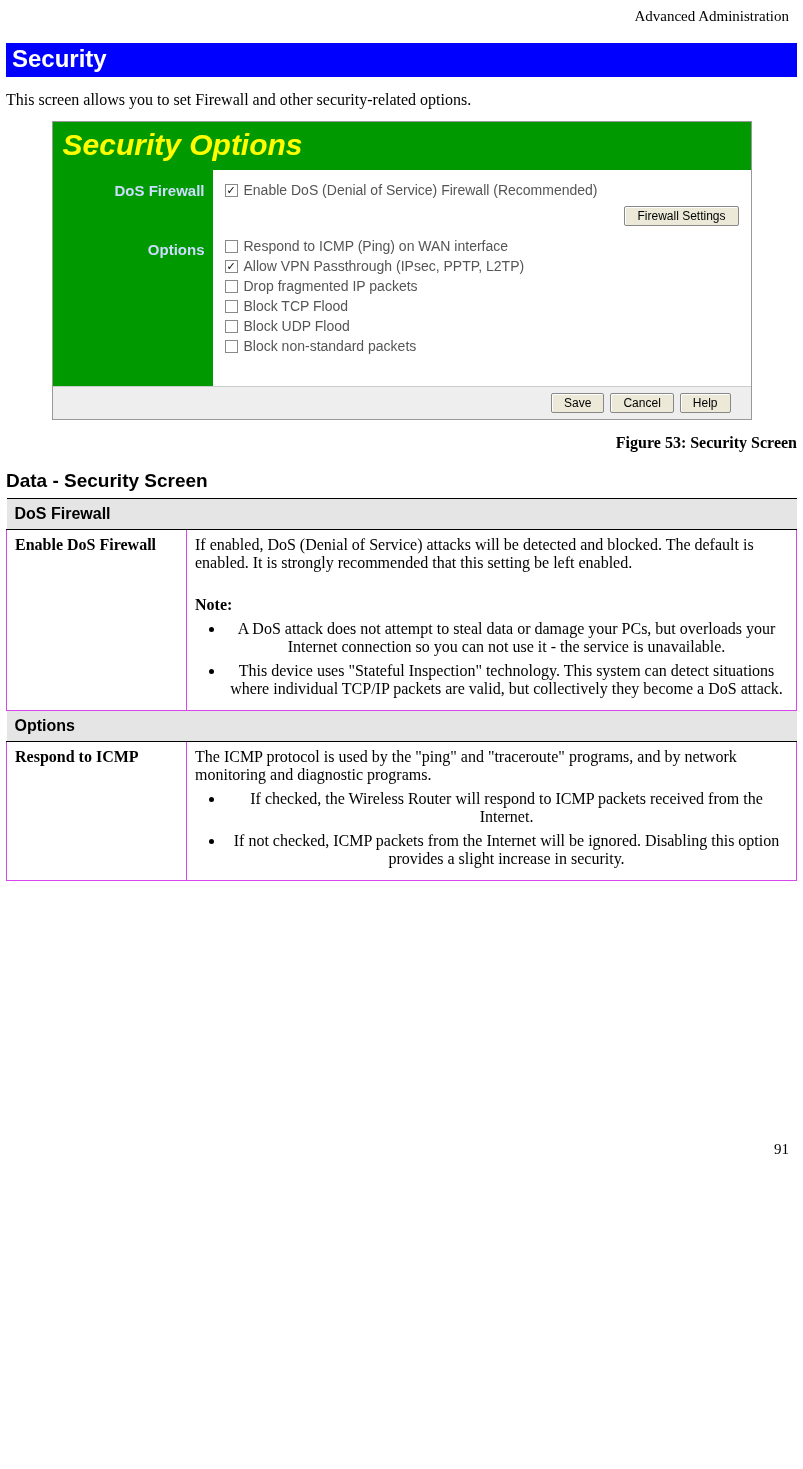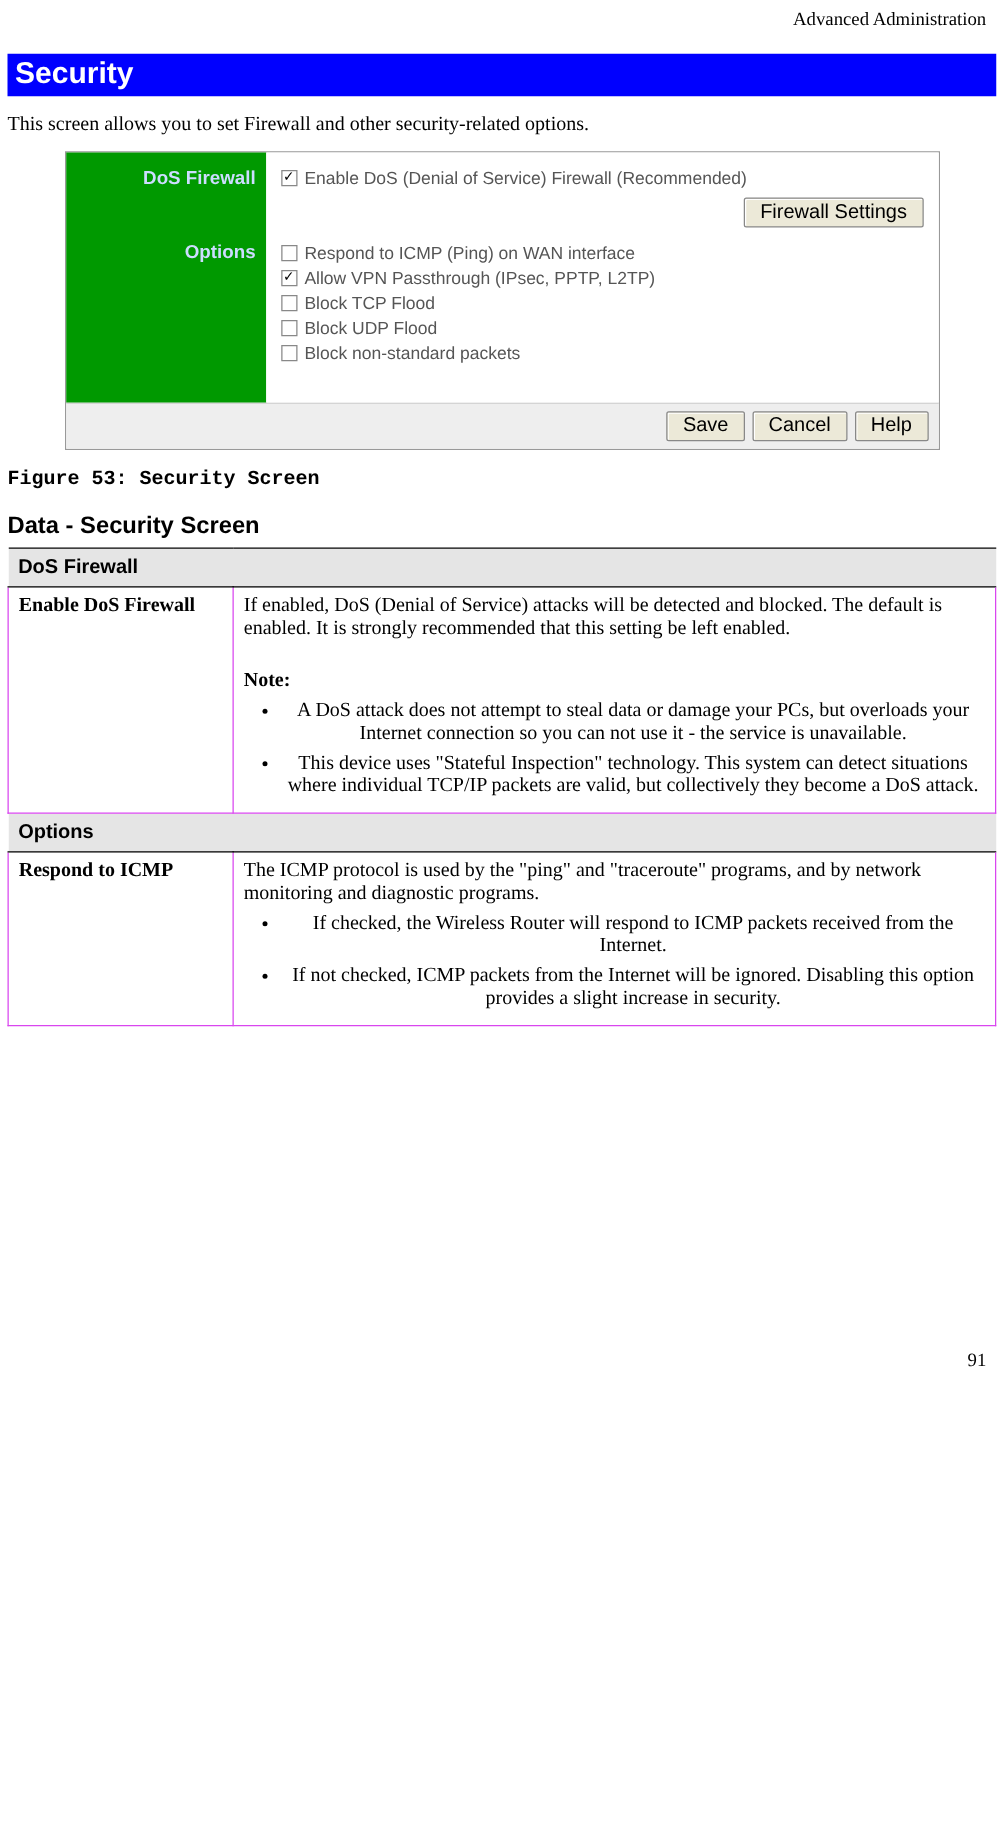--- a/index.html
+++ b/index.html
@@ -86,41 +86,40 @@
   }
   .btn-row-right {
     display: flex;
     justify-content: flex-end;
     gap: 4px;
     margin-top: 6px;
     margin-bottom: 10px;
   }
   .win-btn {
     font-family: Tahoma, Arial, sans-serif;
-    font-size: 16px;
+    font-size: 12px;
     background: #ece9d8;
     border: 1px solid #888;
     border-radius: 2px;
     padding: 2px 12px;
     box-shadow: inset 1px 1px 0 #fff;
     color: #000;
   }
   .fig-footer {
     background: #eee;
     border-top: 1px solid #ccc;
     display: flex;
     justify-content: flex-end;
     gap: 6px;
-    padding: 6px 8px;
+    padding: 6px 20px;
   }
   .caption {
-    text-align: left;
+    text-align: right;
     font-weight: bold;
     margin: 14px 0 18px 0;
-    font-family: Liberation Mono, monospace;
   }
   .h3 {
     font-family: Arial, Helvetica, sans-serif;
     font-weight: bold;
     font-size: 19px;
     margin: 6px 0 6px 0;
   }
   table.data {
     border-collapse: collapse;
     width: 100%;
@@ -167,20 +166,21 @@
 </head>
 <body>
 
 <div class="running-head">Advanced Administration</div>
 
 <div class="banner">Security</div>
 
 <p class="intro">This screen allows you to set Firewall and other security-related options.</p>
 
 <div class="figure-wrap">
+  <div class="fig-title-bar">Security Options</div>
   <div class="fig-body">
     <div class="fig-side">
       <div>DoS Firewall</div>
       <div class="side-spacer"></div>
       <div>Options</div>
     </div>
     <div class="fig-main">
       <div class="chk-row">
         <span class="chk">✓</span>
         <span>Enable DoS (Denial of Service) Firewall (Recommended)</span>
@@ -189,20 +189,24 @@
         <span class="win-btn">Firewall Settings</span>
       </div>
 
       <div class="chk-row">
         <span class="chk"></span>
         <span>Respond to ICMP (Ping) on WAN interface</span>
       </div>
       <div class="chk-row">
         <span class="chk">✓</span>
         <span>Allow VPN Passthrough (IPsec, PPTP, L2TP)</span>
+      </div>
+      <div class="chk-row">
+        <span class="chk"></span>
+        <span>Drop fragmented IP packets</span>
       </div>
       <div class="chk-row">
         <span class="chk"></span>
         <span>Block TCP Flood</span>
       </div>
       <div class="chk-row">
         <span class="chk"></span>
         <span>Block UDP Flood</span>
       </div>
       <div class="chk-row">

